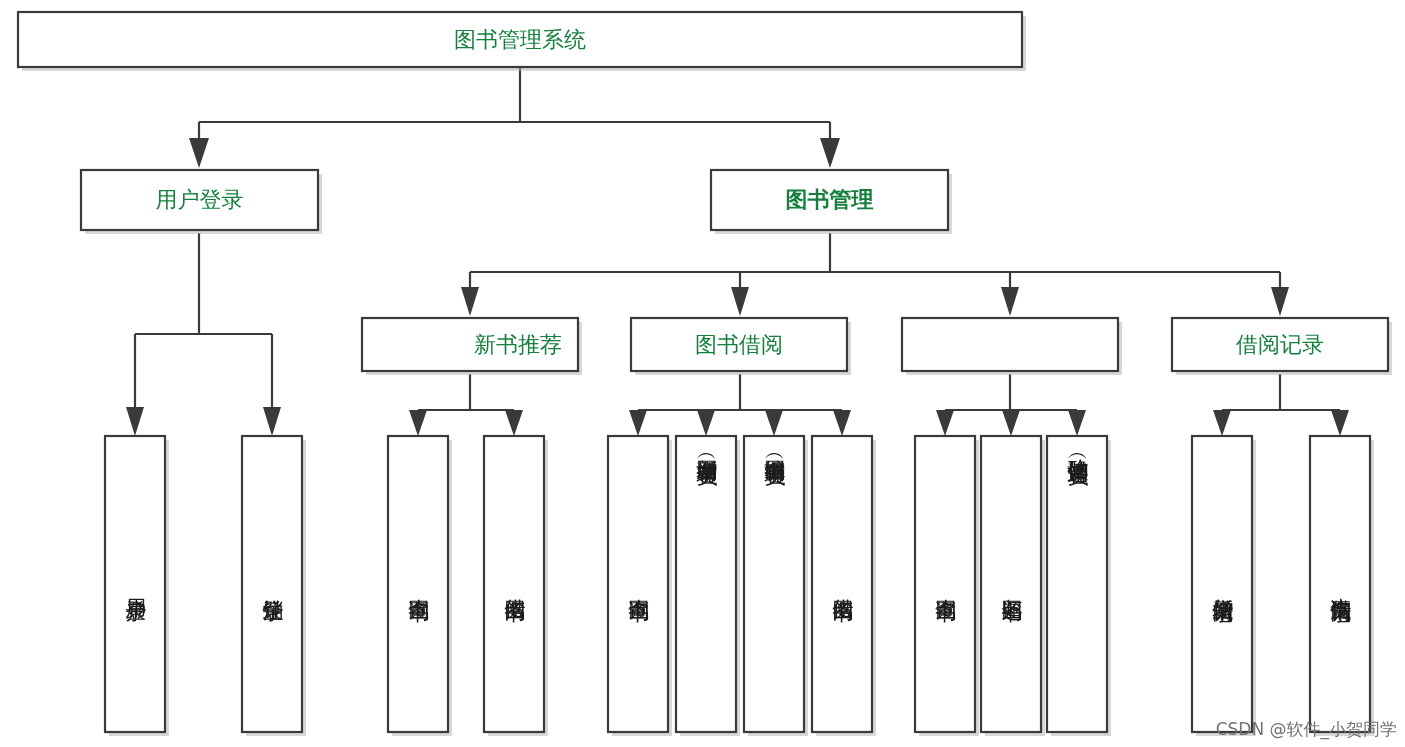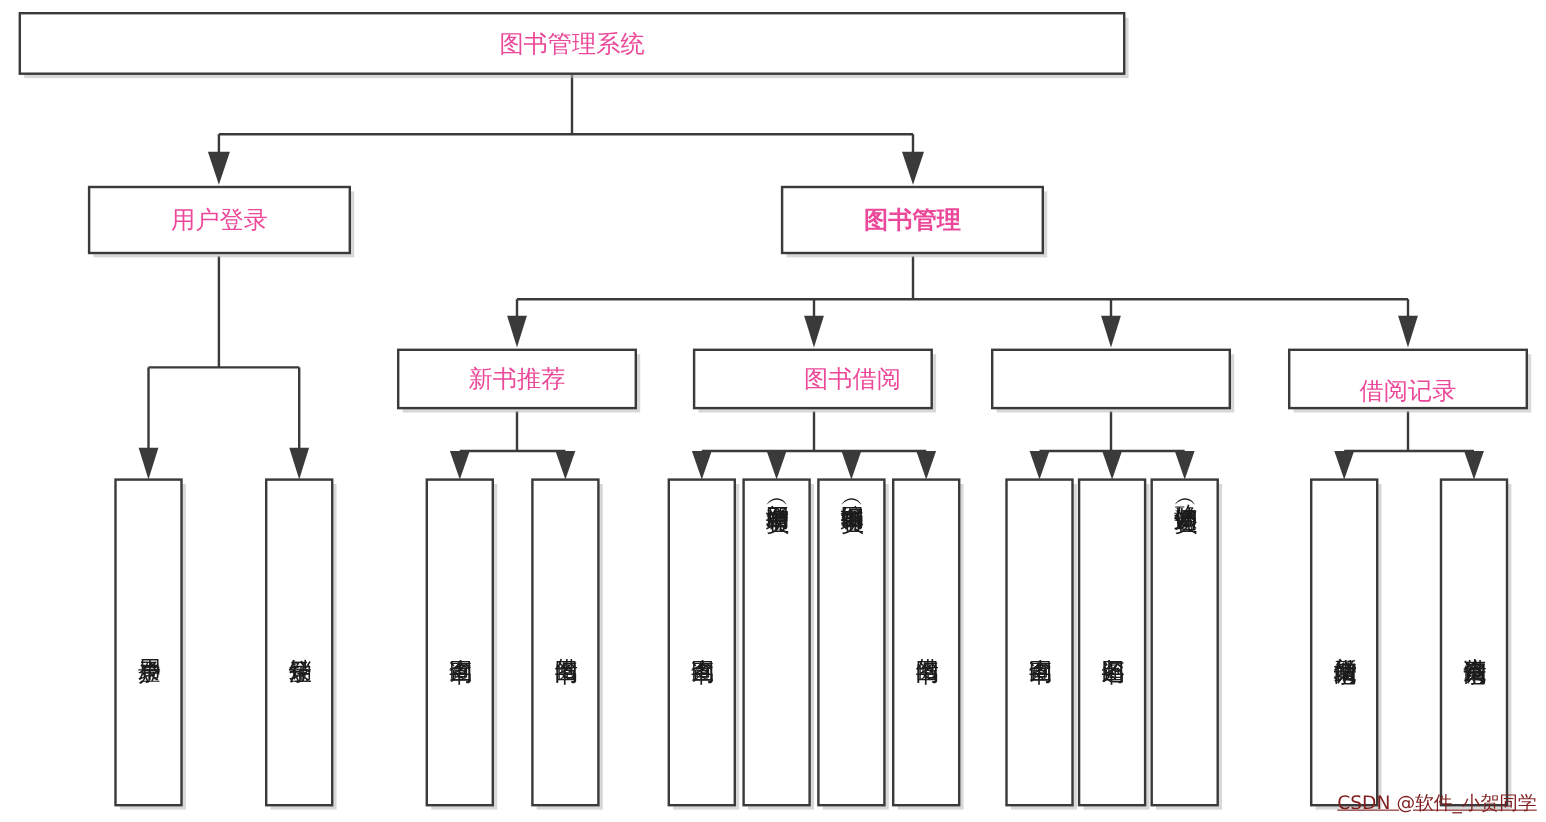--- a/index.html
+++ b/index.html
@@ -67,33 +67,32 @@
   .hlabel-wrap {
     position: absolute;
     display: flex;
     align-items: center;
     justify-content: center;
     pointer-events: none;
   }
   .hlabel-wrap span {
     font-family: "DejaVu Sans", "Liberation Sans", sans-serif;
     font-size: 22px;
-    color: #ec4899;
+    color: #15803d;
     white-space: nowrap;
   }
   #watermark {
     position: absolute;
     right: 8px;
     bottom: 6px;
     font-family: "DejaVu Sans", "Liberation Sans", sans-serif;
     font-size: 17px;
-    color: #7f1d1d;
+    color: #737373;
     white-space: nowrap;
     pointer-events: none;
-    text-decoration: underline;
   }
 </style>
 </head>
 <body>
 
 <div id="diagram-root">
 
   <svg id="tree-svg" viewBox="0 0 1405 747">
 
     <g>
@@ -255,27 +254,27 @@
     <span>图书管理系统</span>
   </div>
 
   <div class="hlabel-wrap" style="left:81px;top:170px;width:237px;height:60px;">
     <span>用户登录</span>
   </div>
   <div class="hlabel-wrap" style="left:711px;top:170px;width:237px;height:60px;font-weight:bold;">
     <span>图书管理</span>
   </div>
 
-  <div class="hlabel-wrap" style="left:362px;top:318px;width:216px;height:53px;">
+  <div class="hlabel-wrap" style="left:362px;top:318px;width:216px;height:53px;padding-left:48px;">
     <span>新书推荐</span>
   </div>
-  <div class="hlabel-wrap" style="left:631px;top:318px;width:216px;height:53px;padding-left:36px;">
+  <div class="hlabel-wrap" style="left:631px;top:318px;width:216px;height:53px;">
     <span>图书借阅</span>
   </div>
-  <div class="hlabel-wrap" style="left:1172px;top:318px;width:216px;height:53px;align-items:flex-end;">
+  <div class="hlabel-wrap" style="left:1172px;top:318px;width:216px;height:53px;">
     <span>借阅记录</span>
   </div>
 
   <div class="vlabel-wrap" style="left:105px;top:436px;width:60px;height:296px;">
     <span>用户登录</span>
   </div>
   <div class="vlabel-wrap" style="left:242px;top:436px;width:60px;height:296px;">
     <span>注销登录</span>
   </div>
 

